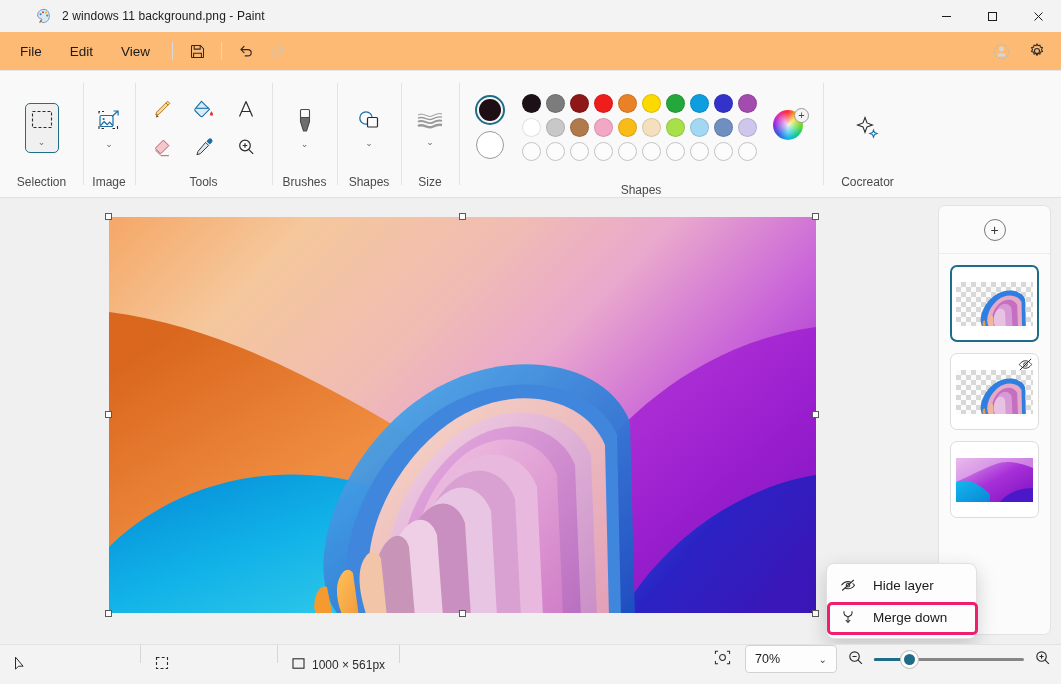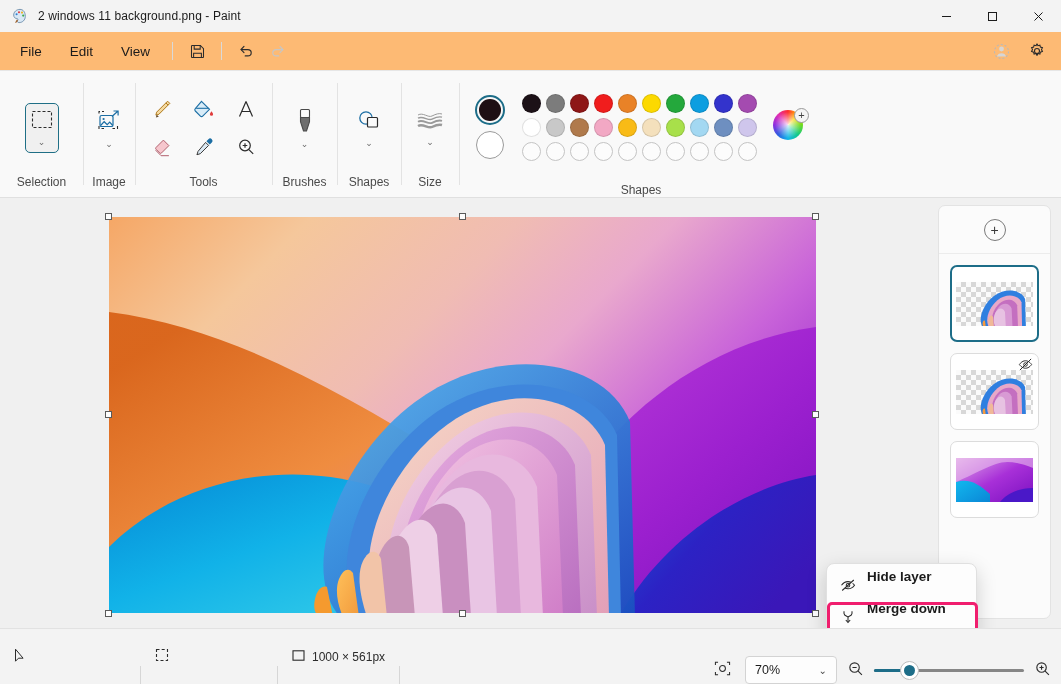--- a/index.html
+++ b/index.html
@@ -13,21 +13,21 @@
     position: relative;
     width: 1061px; height: 684px;
     background: #f3f3f3;
     display: flex; flex-direction: column;
   }
 
   
   .titlebar {
     height: 32px; background: #f3f3f3;
     display: flex; align-items: center;
-    position: relative; flex: none;
+    position: relative; flex: none; margin-left: 24px;
   }
   .title-icon {
     width: 16px; height: 16px; margin-left: 12px; margin-right: 10px;
     position: relative; flex: none;
   }
   .title-text {
     font-size: 12px; color: #1b1b1b; letter-spacing: .1px;
   }
   .win-controls { position: absolute; right: 0; top: 0; display: flex; }
   .win-btn {
@@ -189,40 +189,40 @@
 
   
   .ctx-menu {
     position: absolute; left: 826px; top: 365px;
     width: 151px; background: #fdfdfd;
     border: 1px solid #e0e0e0; border-radius: 8px;
     box-shadow: 0 7px 20px rgba(0,0,0,.18);
     padding: 5px 4px; z-index: 40;
   }
   .ctx-item {
-    height: 32px; display: flex; 
-    gap: 10px; padding: 0 8px; border-radius: 5px;
-    font-size: 13.5px; color: #1b1b1b; font-weight: bold;
+    height: 32px; display: flex; align-items: center;
+    gap: 16px; padding: 0 8px; border-radius: 5px;
+    font-size: 13.5px; color: #1b1b1b;
   }
   .ctx-icon {
     width: 18px; display: flex; align-items: center;
     justify-content: center; color: #2b2b2b;
   }
   .ctx-highlight {
     position: absolute; left: 0px; top: 38px;
     width: 151px; height: 33px;
     border: 3px solid #f01e6e; border-radius: 5px;
     pointer-events: none; z-index: 50;
   }
 
   
   .statusbar {
-    height: 56px; background: #f3f3f3;
+    height: 40px; background: #f3f3f3;
     border-top: 1px solid #e2e2e2;
-    display: flex; align-items: flex-end; flex: none;
+    display: flex; align-items: flex-start; flex: none;
     position: relative;
   }
   .sb-cell {
     display: flex; align-items: center; gap: 7px;
     font-size: 12px; color: #2b2b2b; height: 100%;
     padding: 0 14px; position: relative;
   }
   .sb-div { width: 1px; height: 18px; background: #d6d6d6; }
   .zoom-area {
     position: absolute; right: 10px; display: flex;
@@ -490,20 +490,31 @@
             </div>
           <div class="color-wheel">
             <div class="cw-circle"></div>
             <div class="cw-plus">+</div>
           </div>
         </div>
       </div>
       <div class="rgroup-label">Shapes</div>
     </div>
 
+    <div class="rgroup" style="width:89px">
+      <div class="rgroup-body">
+        <div class="tool-cell" style="width:44px">
+          <svg width="30" height="28" viewBox="0 0 30 28" fill="none">
+            <path d="M12 3.5l2 5.4 5.4 2-5.4 2-2 5.4-2-5.4-5.4-2 5.4-2 2-5.4z" stroke="#2b2b2b" stroke-width="1.1"></path>
+            <path d="M20.5 16l1 2.6 2.6 1-2.6 1-1 2.6-1-2.6-2.6-1 2.6-1 1-2.6z" stroke="#1c6ea4" stroke-width="1.1"></path>
+          </svg>
+        </div>
+      </div>
+      <div class="rgroup-label">Cocreator</div>
+    </div>
 
   </div>
 
   <div class="workarea">
 
     <div class="canvas-area">
       <div class="canvas-wrap">
         <div class="canvas-img">
           <svg width="707" height="396" viewBox="0 0 707 396" preserveAspectRatio="none" style="display:block">
             <defs>

